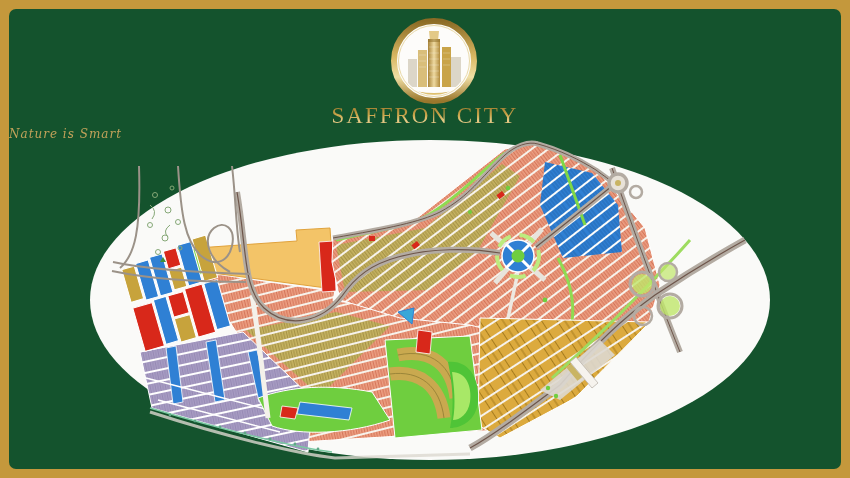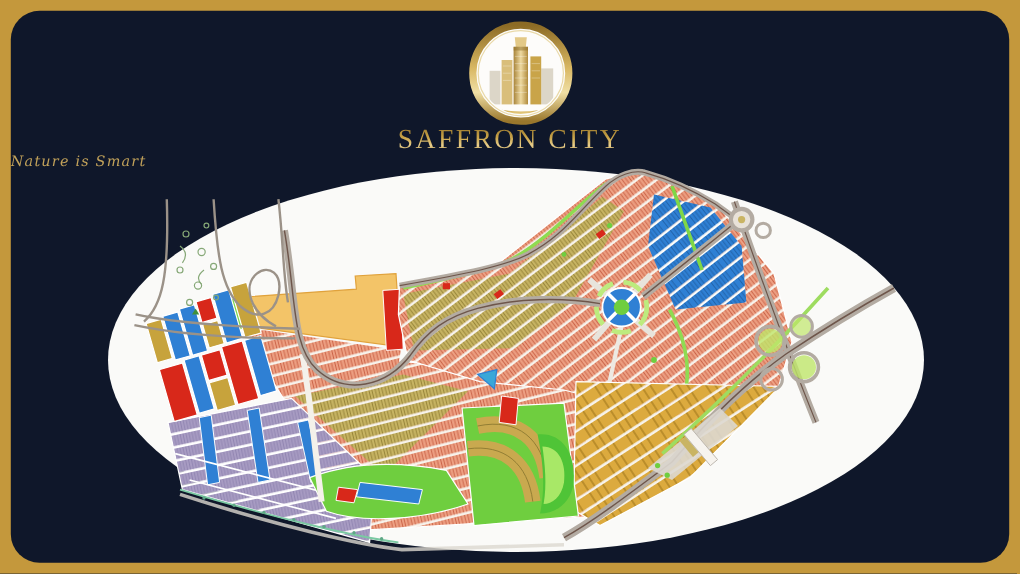--- a/index.html
+++ b/index.html
@@ -3,21 +3,21 @@
 <meta charset="utf-8">
 <style>
   html,body{margin:0;padding:0;}
   body{
     width:850px;height:478px;position:relative;overflow:hidden;
     background:#c4983c;
     font-family:"Liberation Serif", serif;
   }
   .canvas{
     position:absolute;left:9px;top:9px;right:9px;bottom:9px;
-    background:#0f172a;border-radius:24px;overflow:hidden;
+    background:#14532d;border-radius:7px;overflow:hidden;
   }
   .emblem{position:absolute;left:381px;top:8px;}
   .brand-title{
     position:absolute;left:0;top:94px;width:100%;text-align:center;
     font-size:23px;letter-spacing:2px;font-weight:400;
     color:#b08a3c;
     background:linear-gradient(180deg,#8c6b25 0%,#c9a449 45%,#e8ce8b 70%,#9a772c 100%);
     -webkit-background-clip:text;background-clip:text;-webkit-text-fill-color:transparent;
   }
   .brand-tagline{

